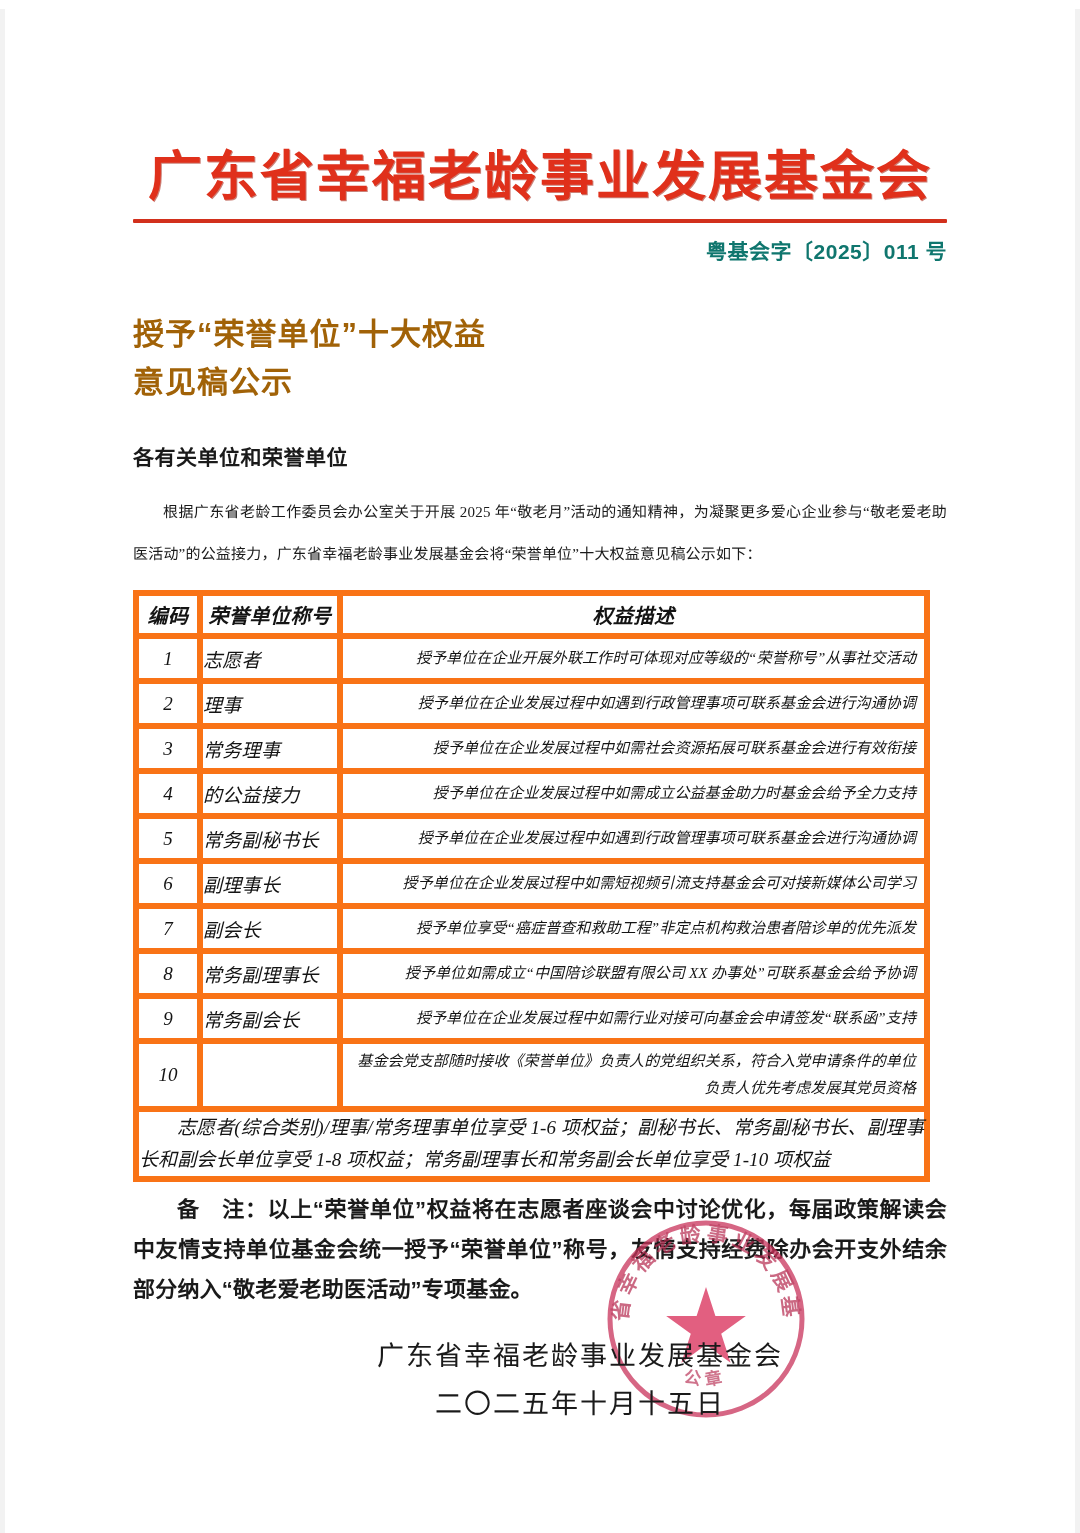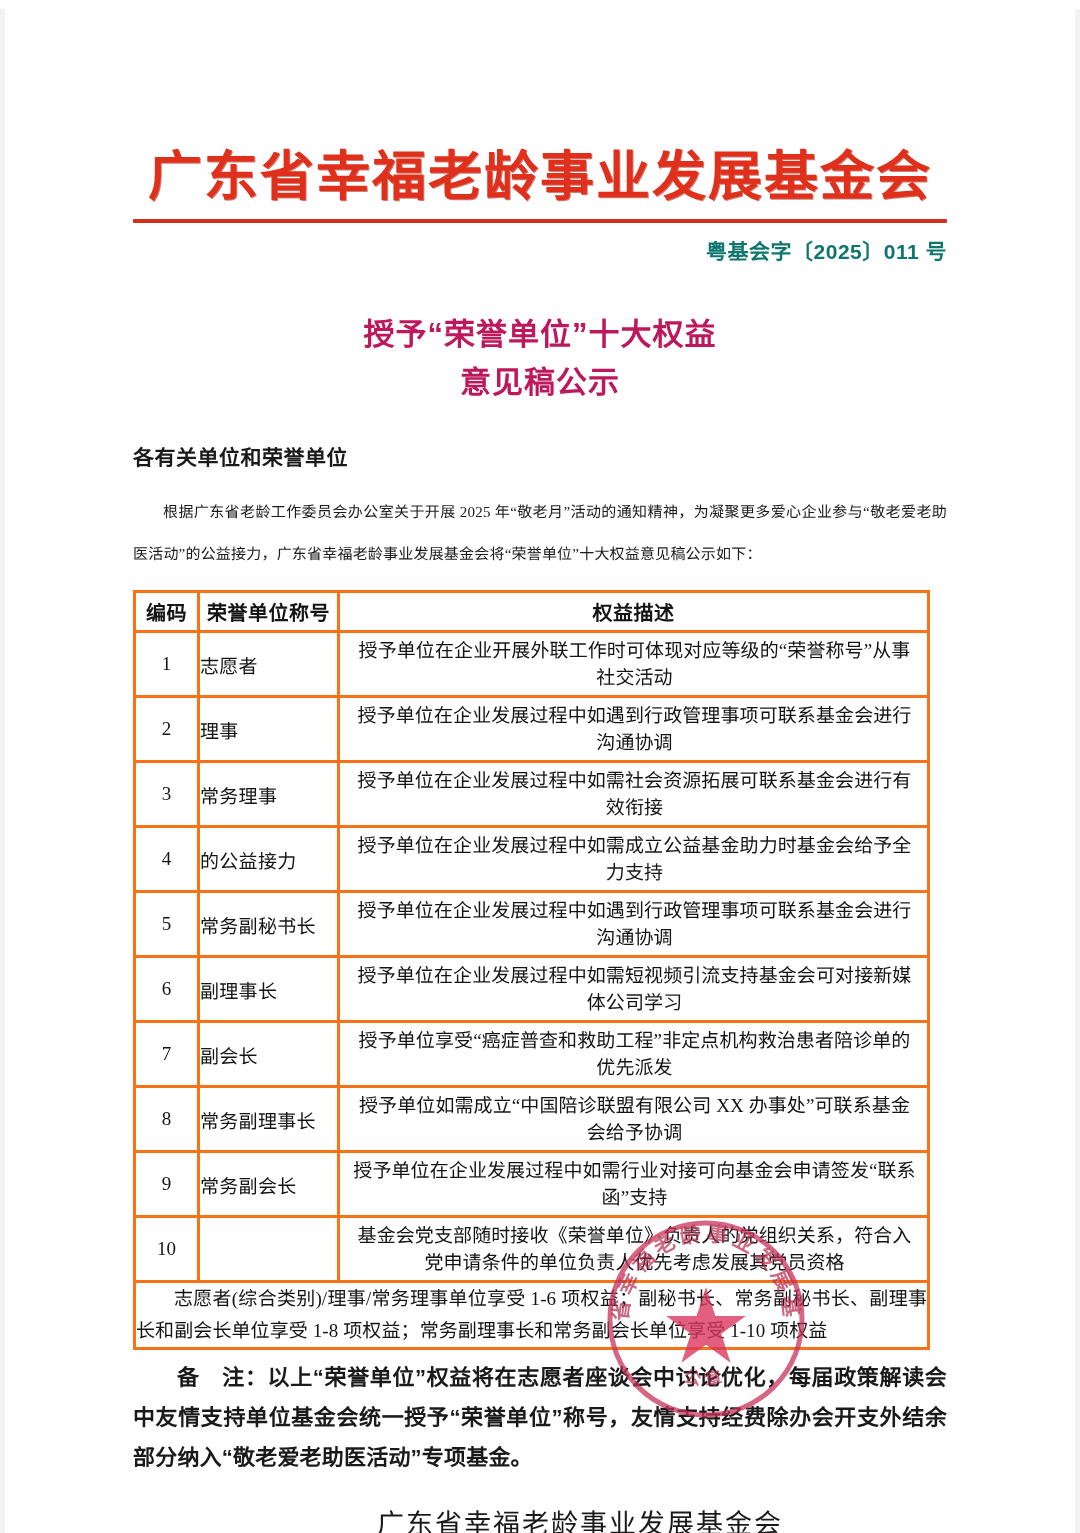--- a/index.html
+++ b/index.html
@@ -65,27 +65,27 @@
     font-family: "Liberation Sans", "DejaVu Sans", sans-serif;
     font-weight: bold;
     font-size: 21px;
     letter-spacing: 0.5px;
     color: #0f766e;
   }
 
   
   .doc-title {
     margin-top: 46px;
-    text-align: center;
+    text-align: left;
     font-family: "Liberation Sans", "DejaVu Sans", sans-serif;
     font-weight: bold;
     font-size: 31px;
     line-height: 1.55;
     letter-spacing: 1px;
-    color: #be185d;
+    color: #a16207;
   }
   .doc-title .line2 { display: block; }
 
   .salutation {
     margin-top: 34px;
     font-family: Liberation Sans, sans-serif;
     font-weight: bold;
     font-size: 21px;
     letter-spacing: 0.5px;
   }
@@ -103,24 +103,25 @@
 
   
   .rights-table {
     margin-top: 10px;
     width: 797px;
     border-collapse: collapse;
     table-layout: fixed;
     font-size: 17.5px;
   }
   .rights-table td, .rights-table th {
-    border: 3px solid #f97316;
+    border: 6px solid #f97316;
     padding: 0;
     vertical-align: middle;
     color: #141414;
+    font-style: italic;
   }
   .rights-table th {
     font-family: "Liberation Sans", "DejaVu Sans", sans-serif;
     font-weight: bold;
     font-size: 20px;
     text-align: center;
     height: 37px;
     letter-spacing: 0.5px;
   }
   .col-code  { width: 64px; }
@@ -130,24 +131,24 @@
   .rights-table td.c-code {
     text-align: center;
     font-size: 19px;
   }
   .rights-table td.c-title {
     text-align: left;
     font-size: 19px;
     letter-spacing: 0.3px;
   }
   .rights-table td.c-desc {
-    text-align: center;
+    text-align: right;
     padding: 4px 8px 4px 10px;
     line-height: 27px;
-    font-size: 19px;
+    font-size: 15px;
     letter-spacing: 0.1px;
   }
   .rights-table tr.data-row { height: 45px; }
   .rights-table tr.row-tall { height: 56px; }
 
   .summary-cell {
     text-align: justify;
     text-justify: inter-ideograph;
     text-indent: 2em;
     padding: 4px 7px 6px 7px;

